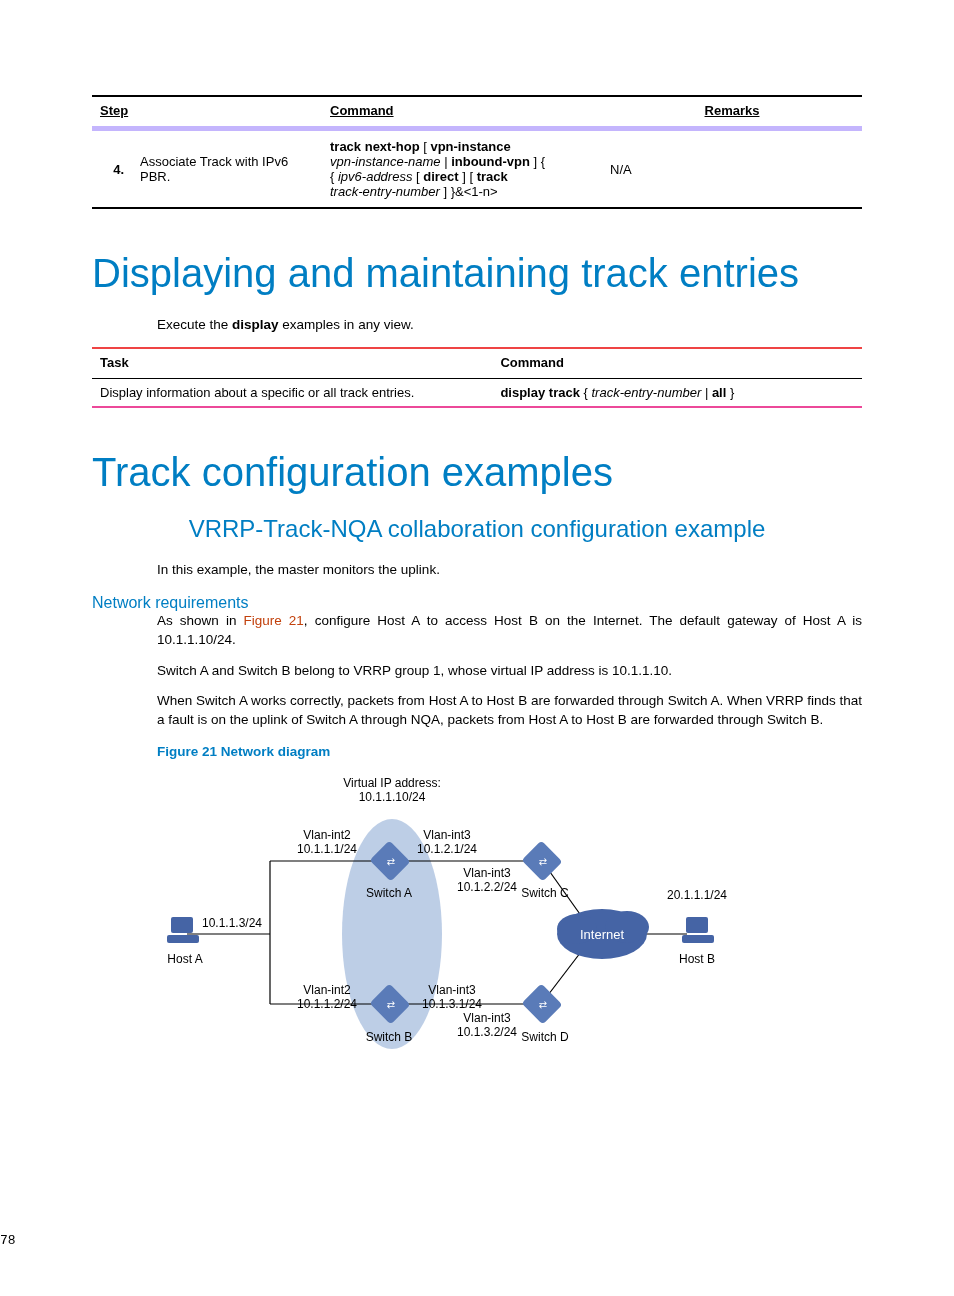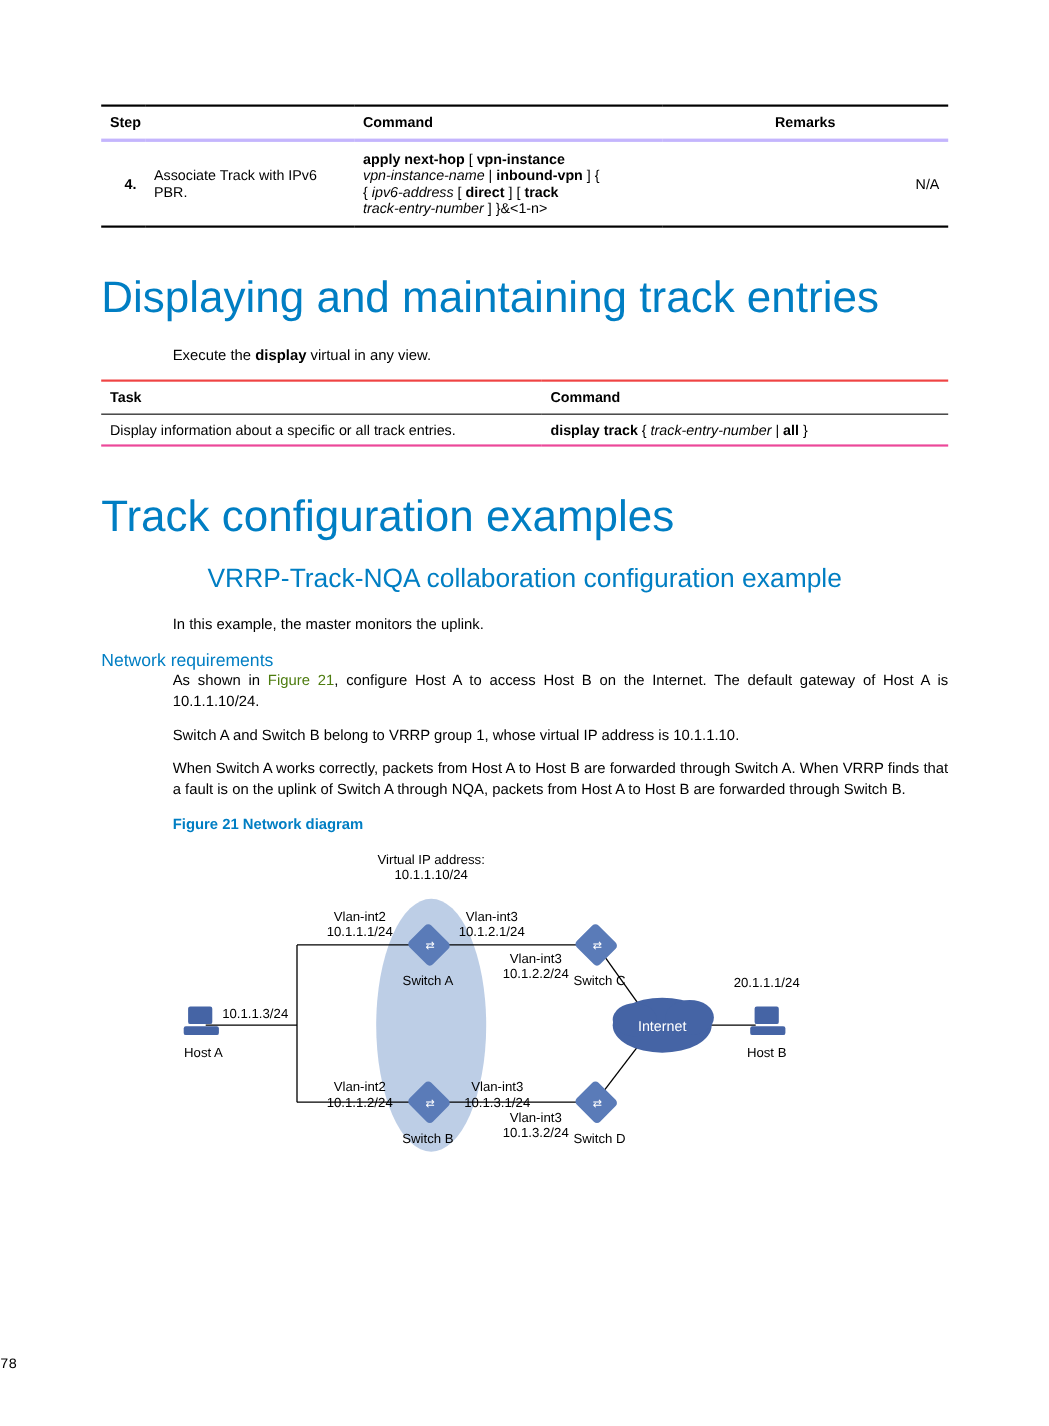--- a/index.html
+++ b/index.html
@@ -15,21 +15,22 @@
   .tbl1 {
     width: 100%;
     border-collapse: collapse;
     font-size: 13px;
   }
   .tbl1 th {
     text-align: left;
     font-weight: bold;
     padding: 6px 8px 8px 8px;
     border-top: 2px solid #000;
-    border-bottom: 3px solid #c4b5fd;
+    border-bottom: 5px solid #c4b5fd;
+    text-decoration: underline;
   }
   .tbl1 td {
     padding: 8px;
     vertical-align: middle;
     border-bottom: 2px solid #000;
   }
   .stepnum { text-align: right; padding-right: 10px; }
   .cmd-b { font-weight: bold; }
   .cmd-i { font-style: italic; }
   h1 {
@@ -56,21 +57,21 @@
     font-weight: bold;
     font-size: 13.5px;
     margin: 14px 0 10px 65px;
   }
   .body-p {
     font-size: 13.5px;
     margin: 0 0 12px 65px;
     line-height: 1.4;
     text-align: justify;
   }
-  .link { color: #4d7c0f; }
+  .link { color: #c2410c; }
   .tbl2 {
     width: 100%;
     border-collapse: collapse;
     font-size: 13px;
     margin-top: 4px;
   }
   .tbl2 th {
     text-align: left;
     font-weight: bold;
     padding: 6px 8px 8px 8px;
@@ -106,34 +107,34 @@
       <th colspan="2">Step</th>
       <th>Command</th>
       <th style="text-align:center">Remarks</th>
     </tr>
   </thead>
   <tbody>
     <tr>
       <td class="stepnum" style="width:40px;font-weight:bold">4.</td>
       <td style="width:190px">Associate Track with IPv6 PBR.</td>
       <td style="width:280px">
-        <span class="cmd-b">apply next-hop</span><span> [ </span><span class="cmd-b">vpn-instance</span><br>
+        <span class="cmd-b">track next-hop</span><span> [ </span><span class="cmd-b">vpn-instance</span><br>
         <span class="cmd-i">vpn-instance-name</span><span> | </span><span class="cmd-b">inbound-vpn</span><span> ] { </span><br>
         <span>{ </span><span class="cmd-i">ipv6-address</span><span> [ </span><span class="cmd-b">direct</span><span> ] [ </span><span class="cmd-b">track</span><br>
         <span class="cmd-i">track-entry-number</span><span> ] }&amp;&lt;1-n&gt;</span>
       </td>
-      <td style="text-align:right">N/A</td>
+      <td style="text-align:left">N/A</td>
     </tr>
   </tbody>
 </table>
 
 <h1>Displaying and maintaining track entries</h1>
 
 <p class="body-p">
-  <span>Execute the </span><span class="cmd-b">display</span><span> virtual in any view.</span>
+  <span>Execute the </span><span class="cmd-b">display</span><span> examples in any view.</span>
 </p>
 
 <table class="tbl2">
   <thead>
     <tr>
       <th style="width:52%">Task</th>
       <th>Command</th>
     </tr>
   </thead>
   <tbody>

